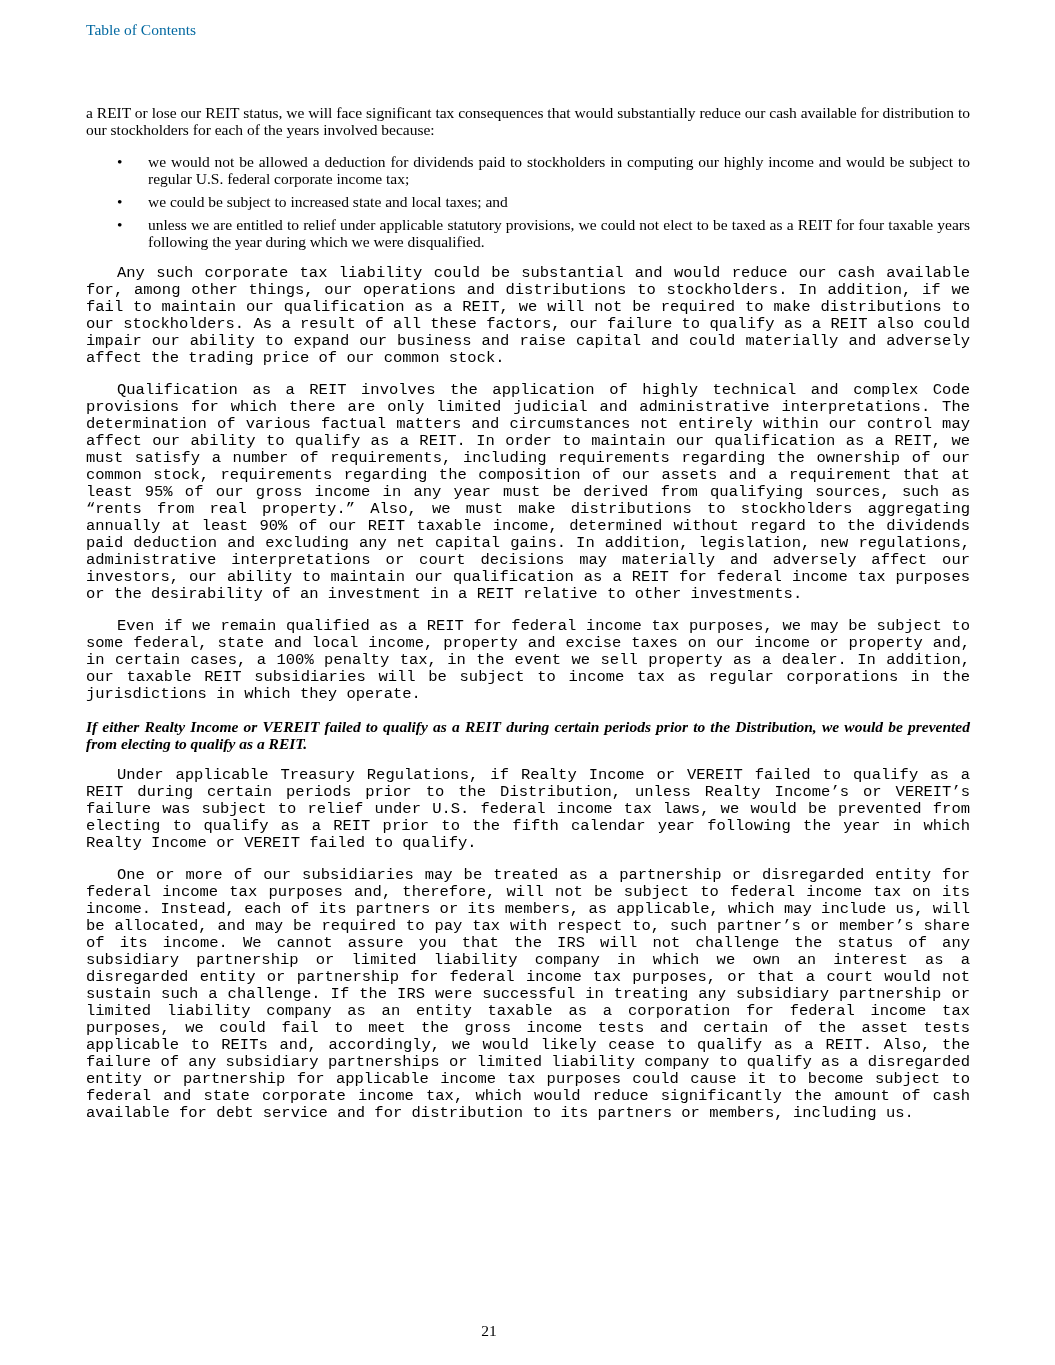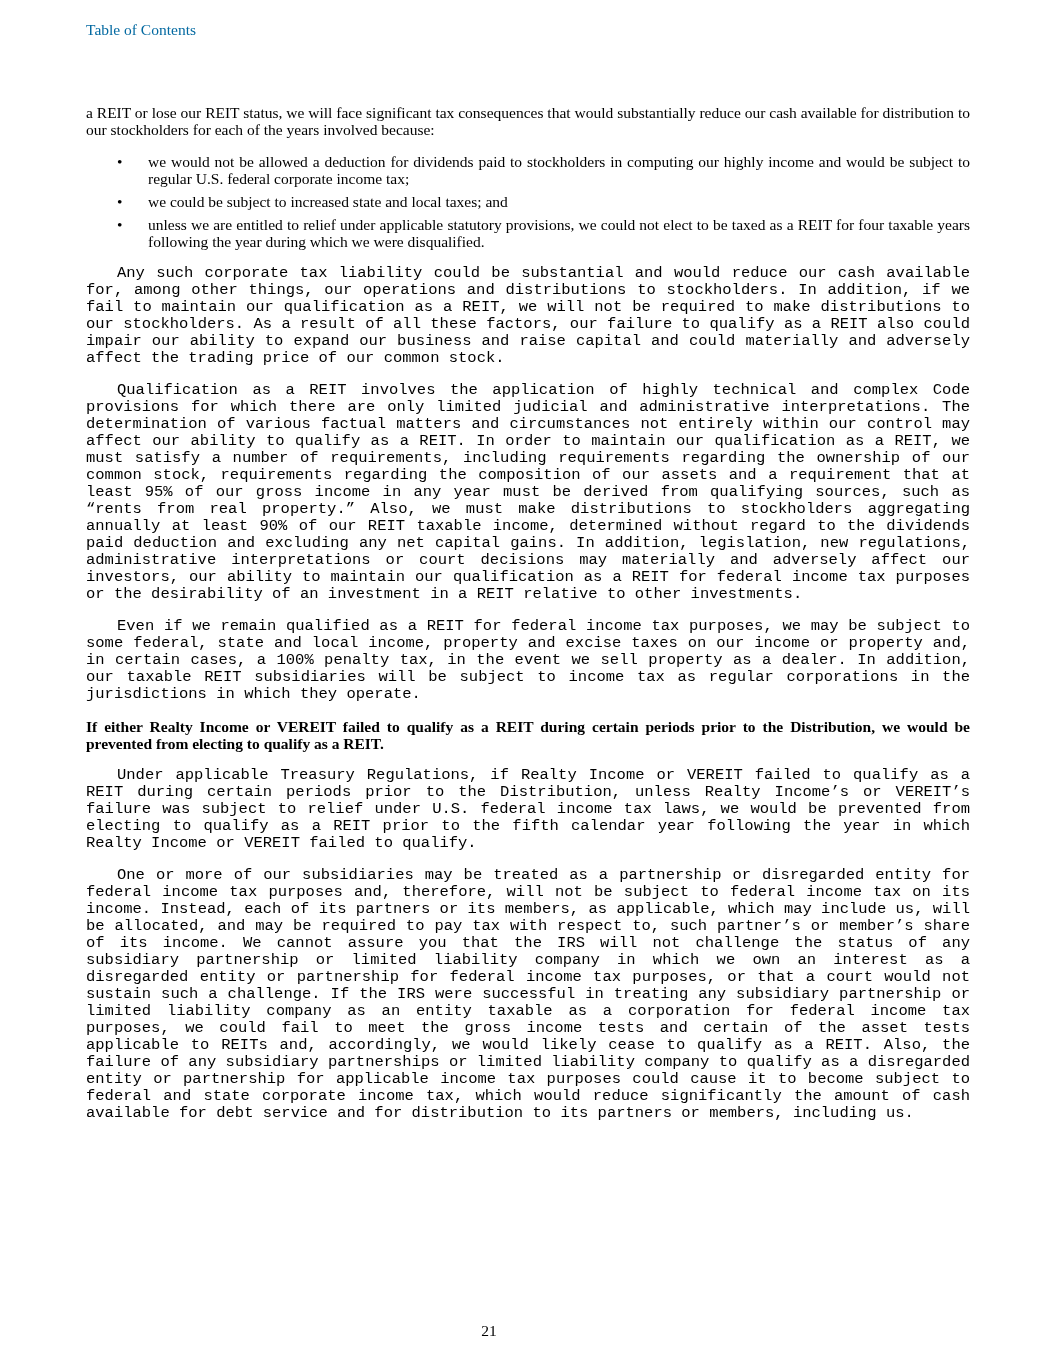--- a/index.html
+++ b/index.html
@@ -29,20 +29,21 @@
       font-size: 15.5px;
       line-height: 17px;
     }
     p {
       margin: 0 0 15px 0;
       text-align: justify;
     }
     p.indent { text-indent: 31px; font-family: Liberation Mono, monospace; }
     p.heading {
       font-weight: bold;
+      font-style: italic;
     }
     ul.bullets {
       list-style: none;
       margin: 0 0 15px 0;
       padding: 0;
     }
     ul.bullets li {
       position: relative;
       padding-left: 62px;
       margin: 0 0 6px 0;

